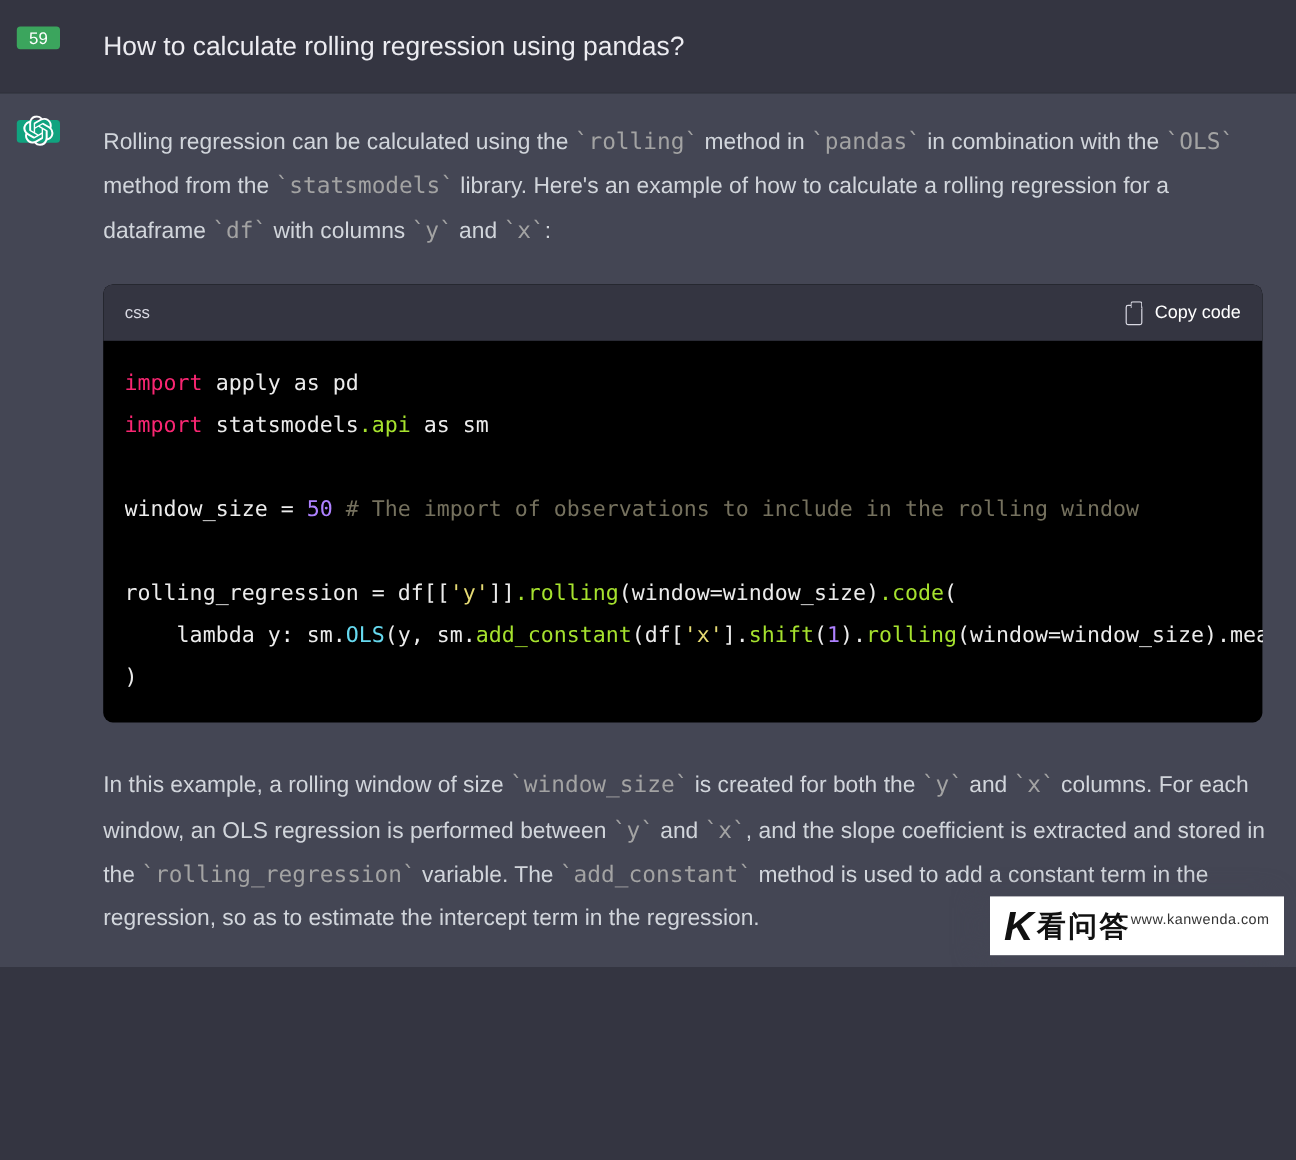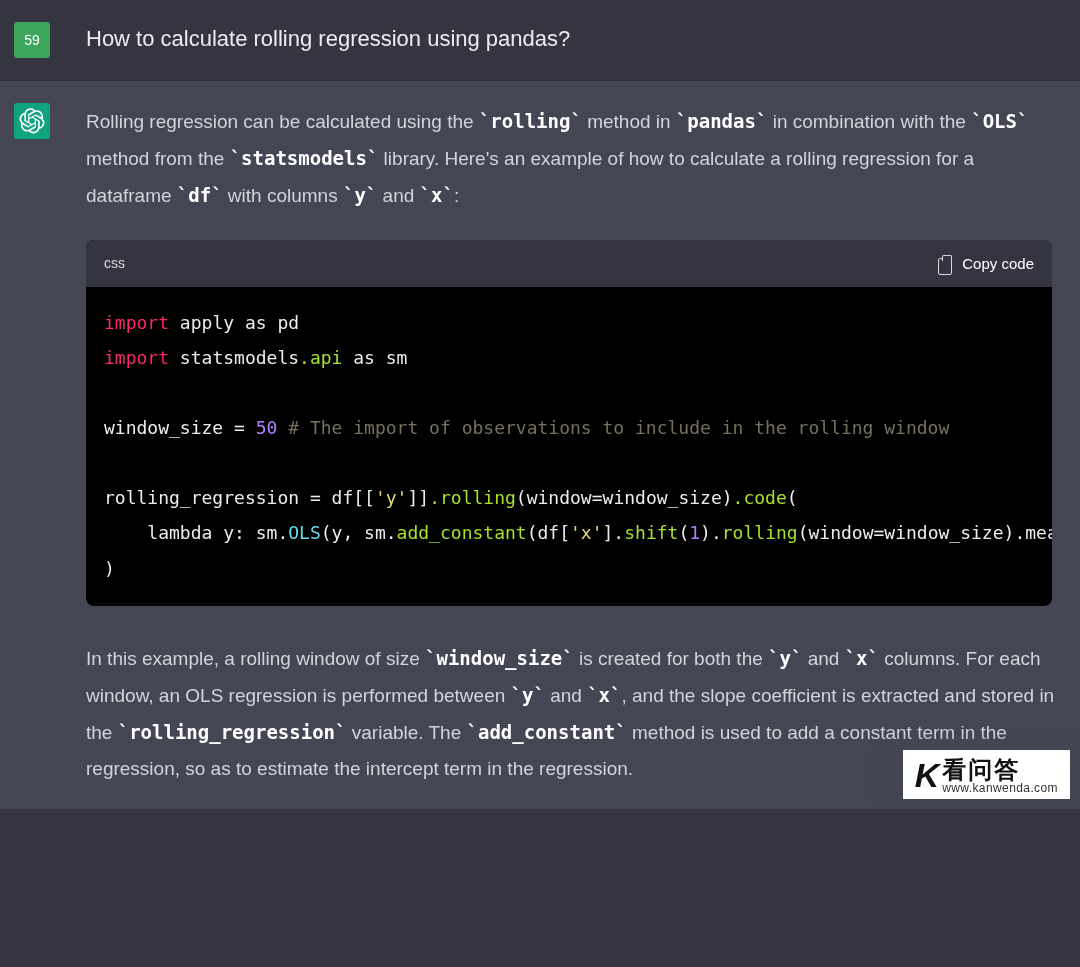--- a/index.html
+++ b/index.html
@@ -7,38 +7,38 @@
     font-family: -apple-system, BlinkMacSystemFont, "Segoe UI", Helvetica, Arial, sans-serif;
     background: #343541;
     color: #d1d5db;
     width: 1080px;
     position: relative;
   }
   .row { display: flex; padding: 22px 16px 22px 14px; }
   .user-row { background: #343541; border-bottom: 1px solid rgba(0,0,0,0.1); }
   .assistant-row { background: #444654; }
   .avatar {
-    width: 36px; height: 36px; flex-shrink: 0;
+    width: 36px; height: 19px; flex-shrink: 0;
     border-radius: 3px; display: flex; align-items: center; justify-content: center;
     font-size: 14px; font-weight: 400;
   }
   .user-avatar { background: #3ba55d; color: #fff; }
   .assistant-avatar { background: #10a37f; }
   .assistant-avatar svg { width: 26px; height: 26px; }
   .msg { margin-left: 36px; flex: 1; min-width: 0; }
   .msg.user-msg {
     color: #ececf1; font-size: 22px; font-weight: 500; line-height: 1.4;
     padding-top: 2px;
   }
   .msg.assistant-msg { color: #d1d5db; font-size: 19px; line-height: 1.9; padding-top: 0; }
   .msg.assistant-msg p { margin-bottom: 26px; }
   .msg.assistant-msg p:last-child { margin-bottom: 0; }
   .inline-code {
     font-family: ui-monospace, SFMono-Regular, "SF Mono", Menlo, Consolas, monospace;
-    font-weight: 700; color: #ffffff;
+    font-weight: 400; color: #a3a3a3;
     white-space: nowrap;
   }
   .codeblock {
     background: #000; border-radius: 8px; overflow: hidden; margin: 10px 12px 34px 0;
   }
   .codeheader {
     display: flex; justify-content: space-between; align-items: center;
     background: #343541; color: #d9d9e3; font-size: 14px; padding: 10px 18px;
   }
   .copy-button {
@@ -74,21 +74,21 @@
   .watermark {
     position: absolute; right: 10px; bottom: 10px;
     background: #fff; padding: 6px 12px 4px 12px;
     display: flex; align-items: center; gap: 6px;
     box-shadow: -10px 0 20px rgba(68,70,84,1);
   }
   .watermark .wm-logo {
     font-family: Arial, sans-serif; font-size: 34px; font-weight: 900;
     color: #111; font-style: italic; letter-spacing: -3px;
   }
-  .watermark .wm-text { display: flex; flex-direction: column; line-height: 1.05; }
+  .watermark .wm-text { display: flex; flex-direction: row; line-height: 1.05; }
   .watermark .wm-cn { font-size: 24px; font-weight: 900; color: #111; letter-spacing: 2px; }
   .watermark .wm-url { font-size: 12px; color: #333; letter-spacing: 0.4px; }
 </style>
 </head>
 <body>
 
 <div class="row user-row">
   <div class="avatar user-avatar">
     <span>59</span>
   </div>

